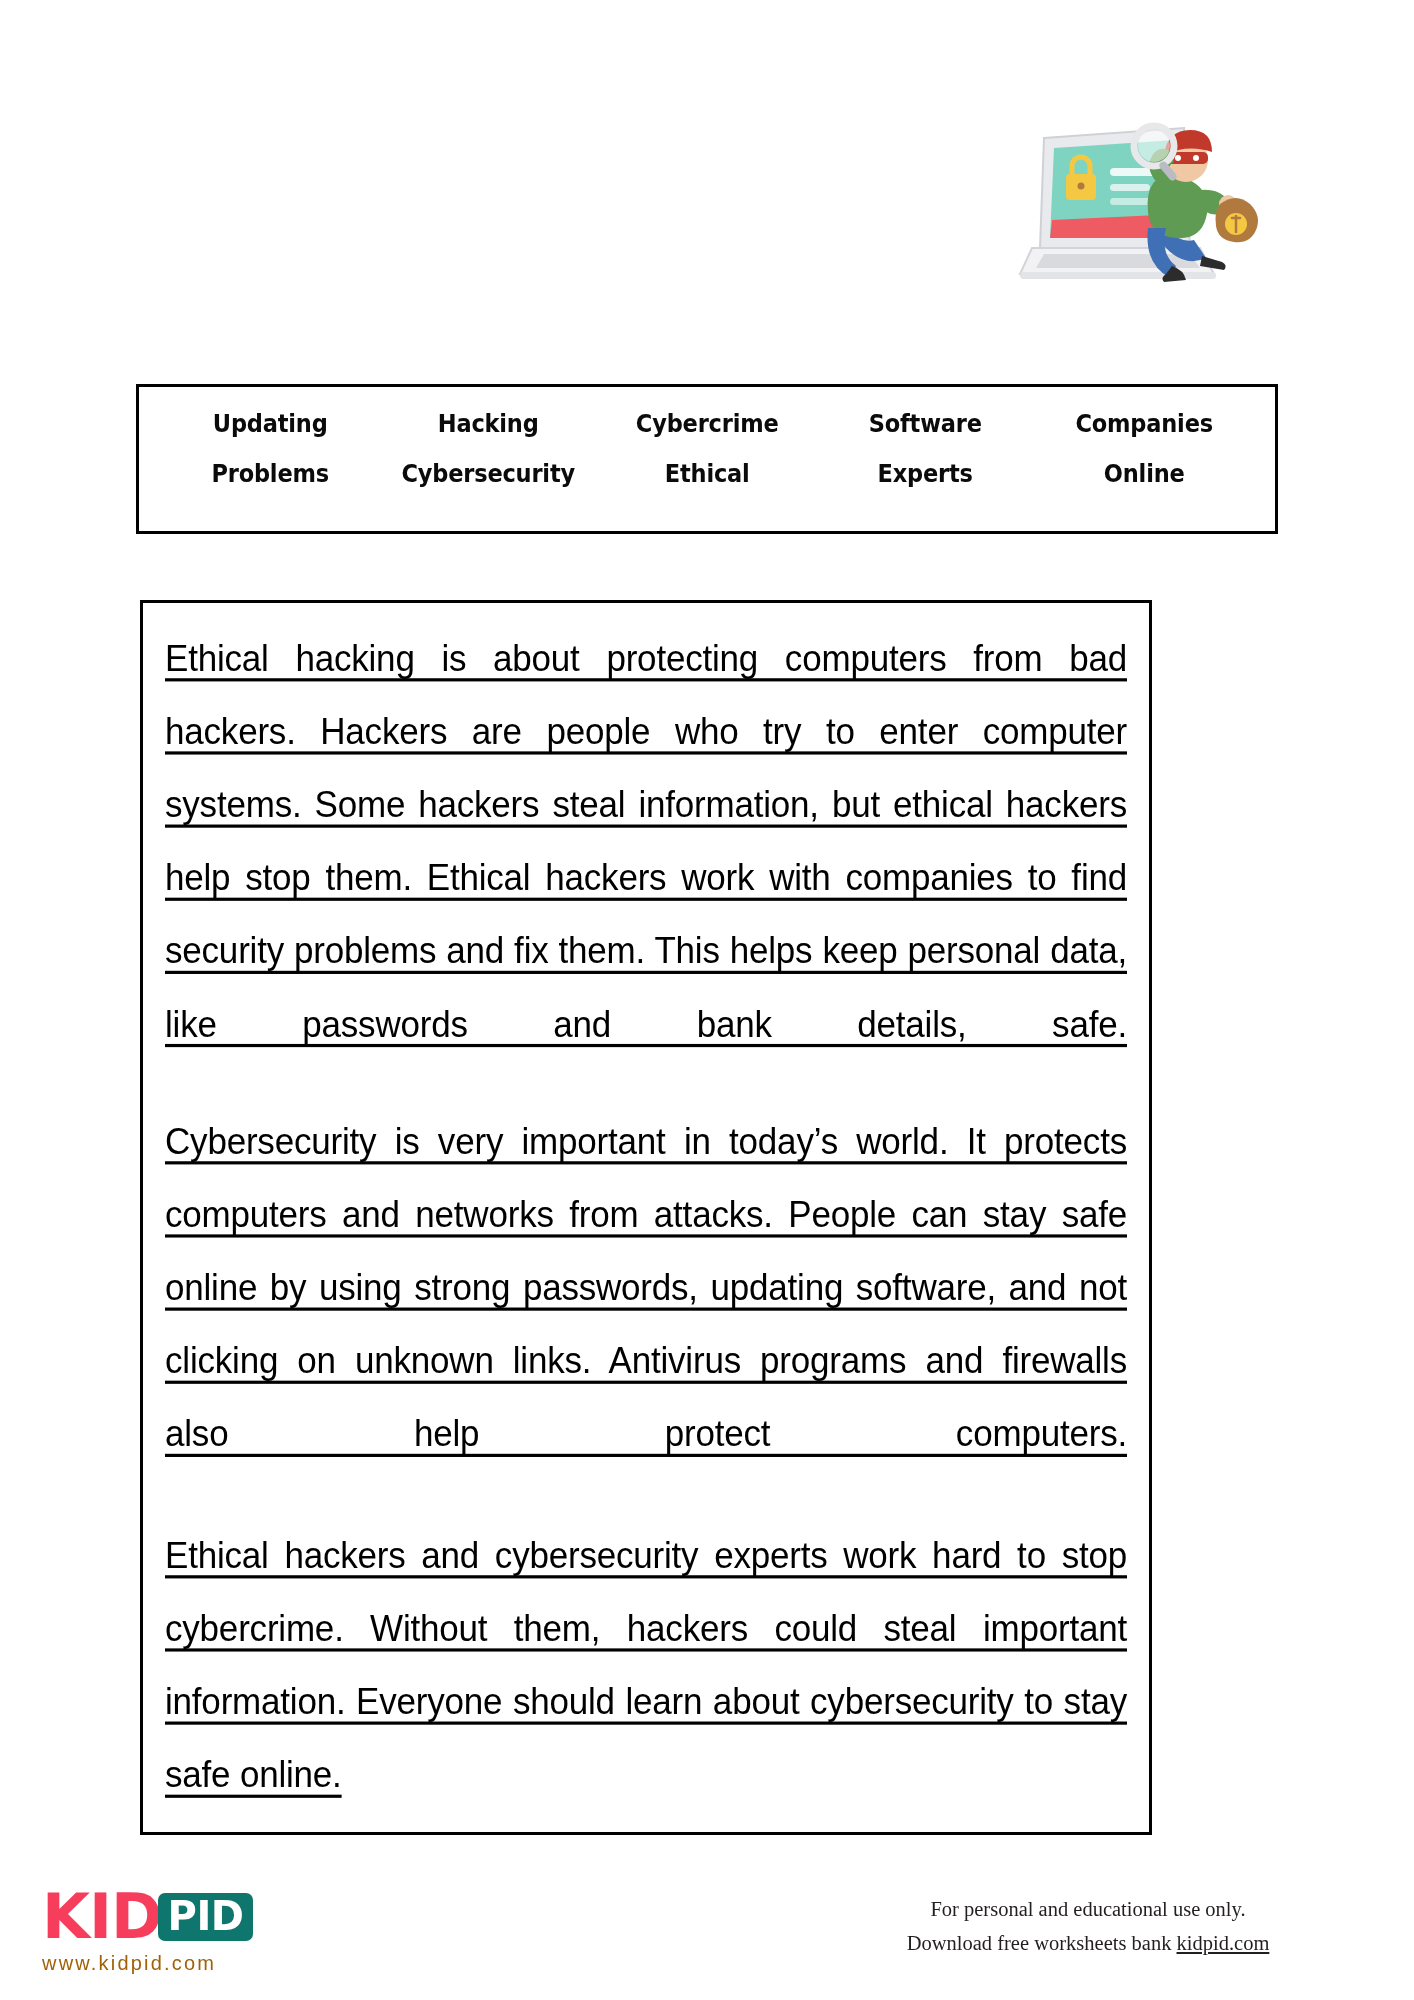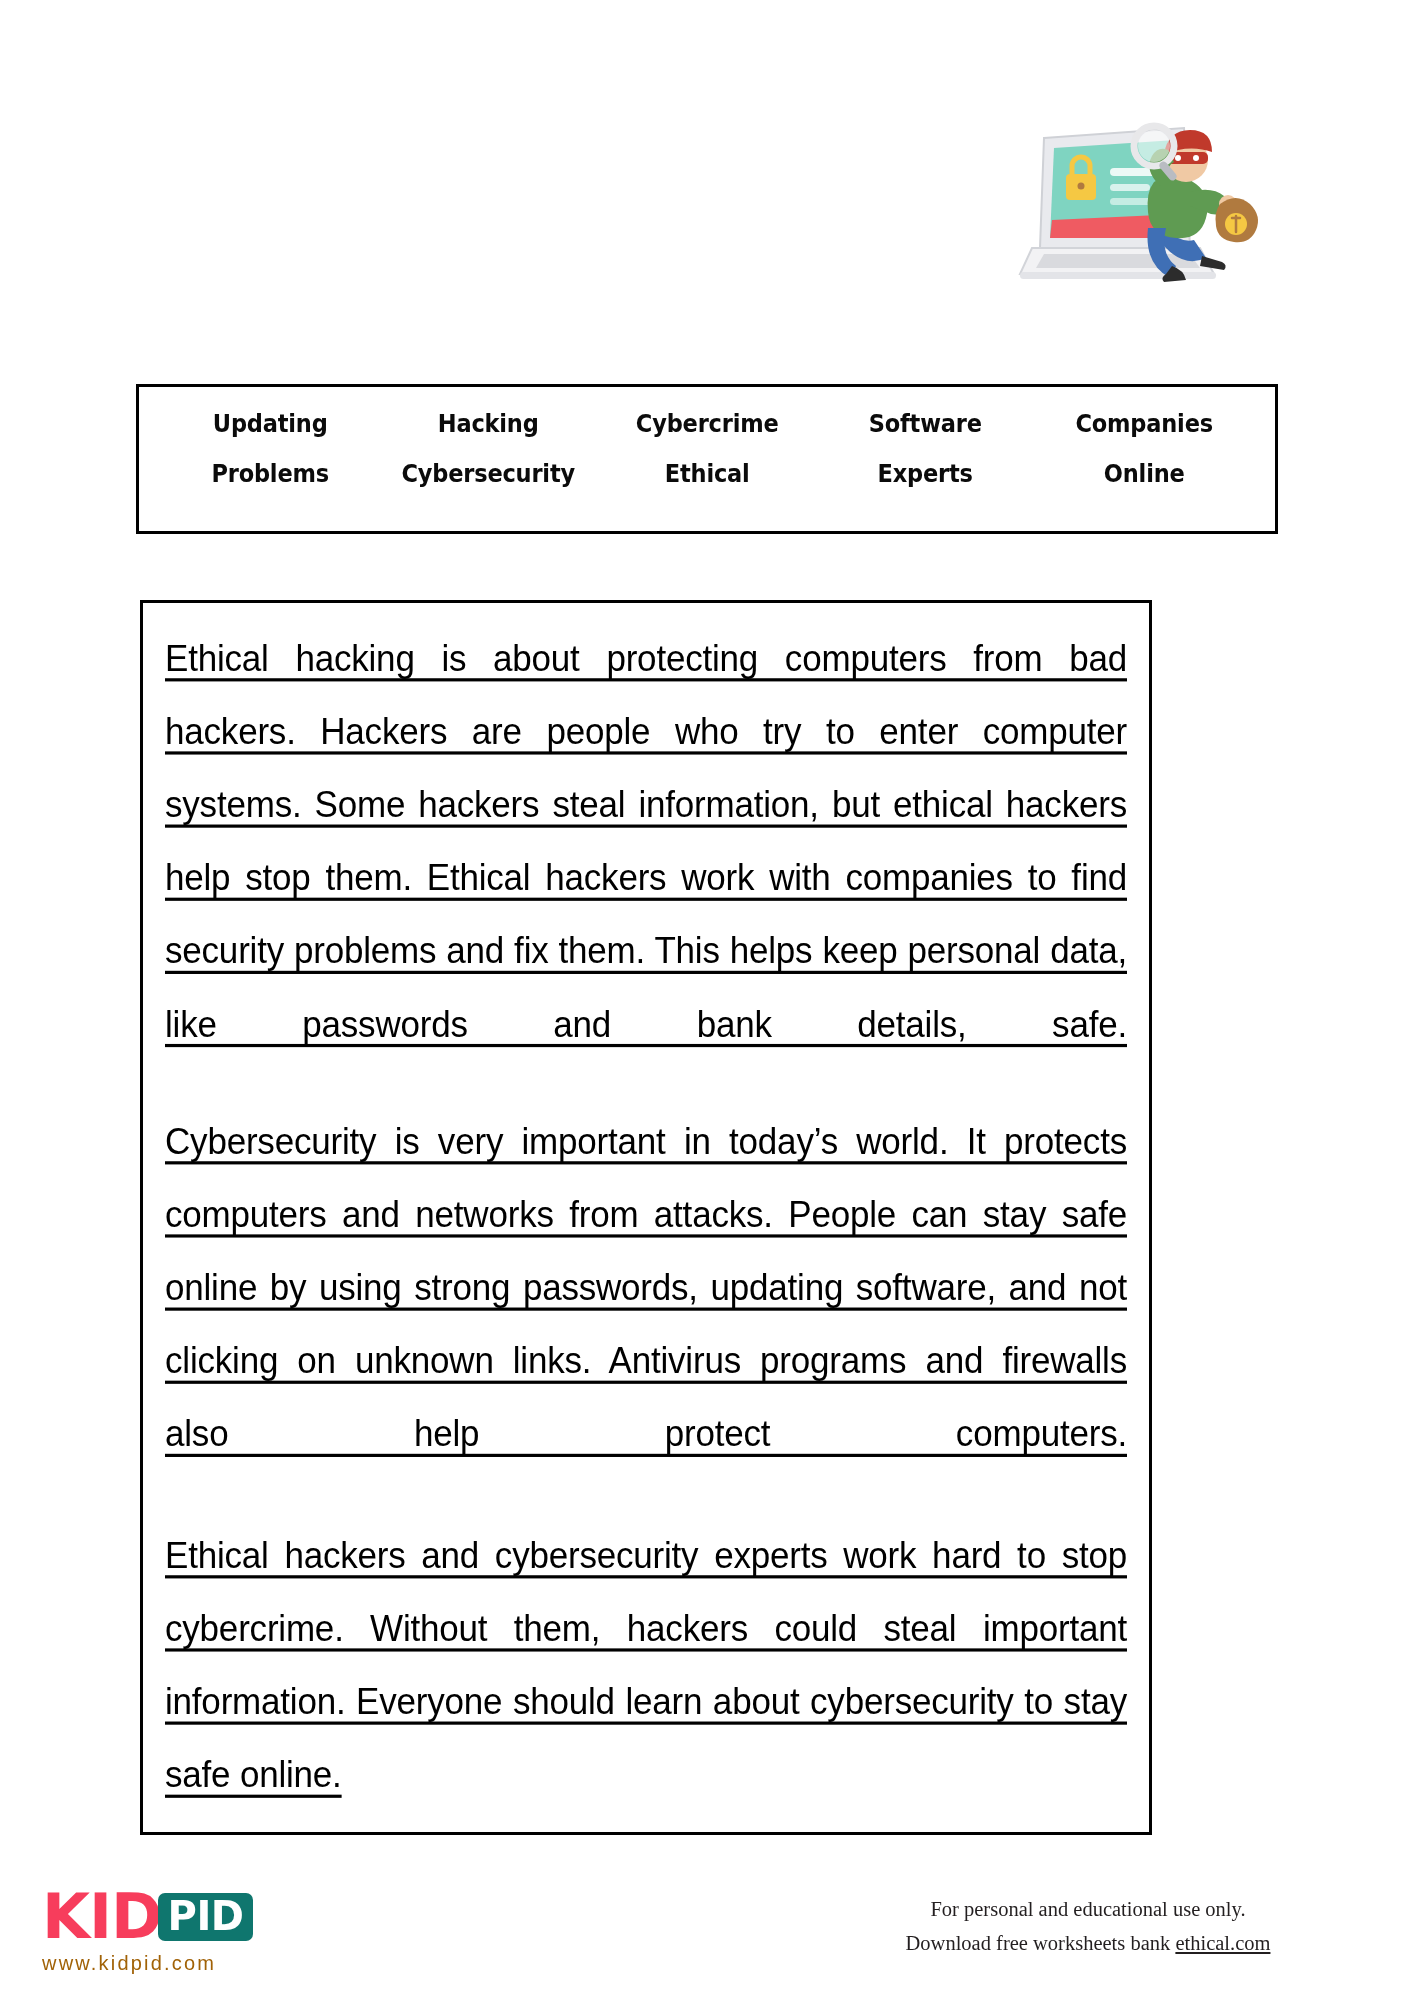--- a/index.html
+++ b/index.html
@@ -282,17 +282,17 @@
     <div class="logo-mark">
       <span class="logo-kid">KID</span>
       <span class="logo-pid">PID</span>
     </div>
     <div class="logo-url">www.kidpid.com</div>
   </div>
 
   <div class="footer-note">
     <div>For personal and educational use only.</div>
     <div>
-      <span>Download free worksheets bank </span><a href="#">ethical.com</a>
+      <span>Download free worksheets bank </span><a href="#">kidpid.com</a>
     </div>
   </div>
 
 </div>
 
 </body></html>

